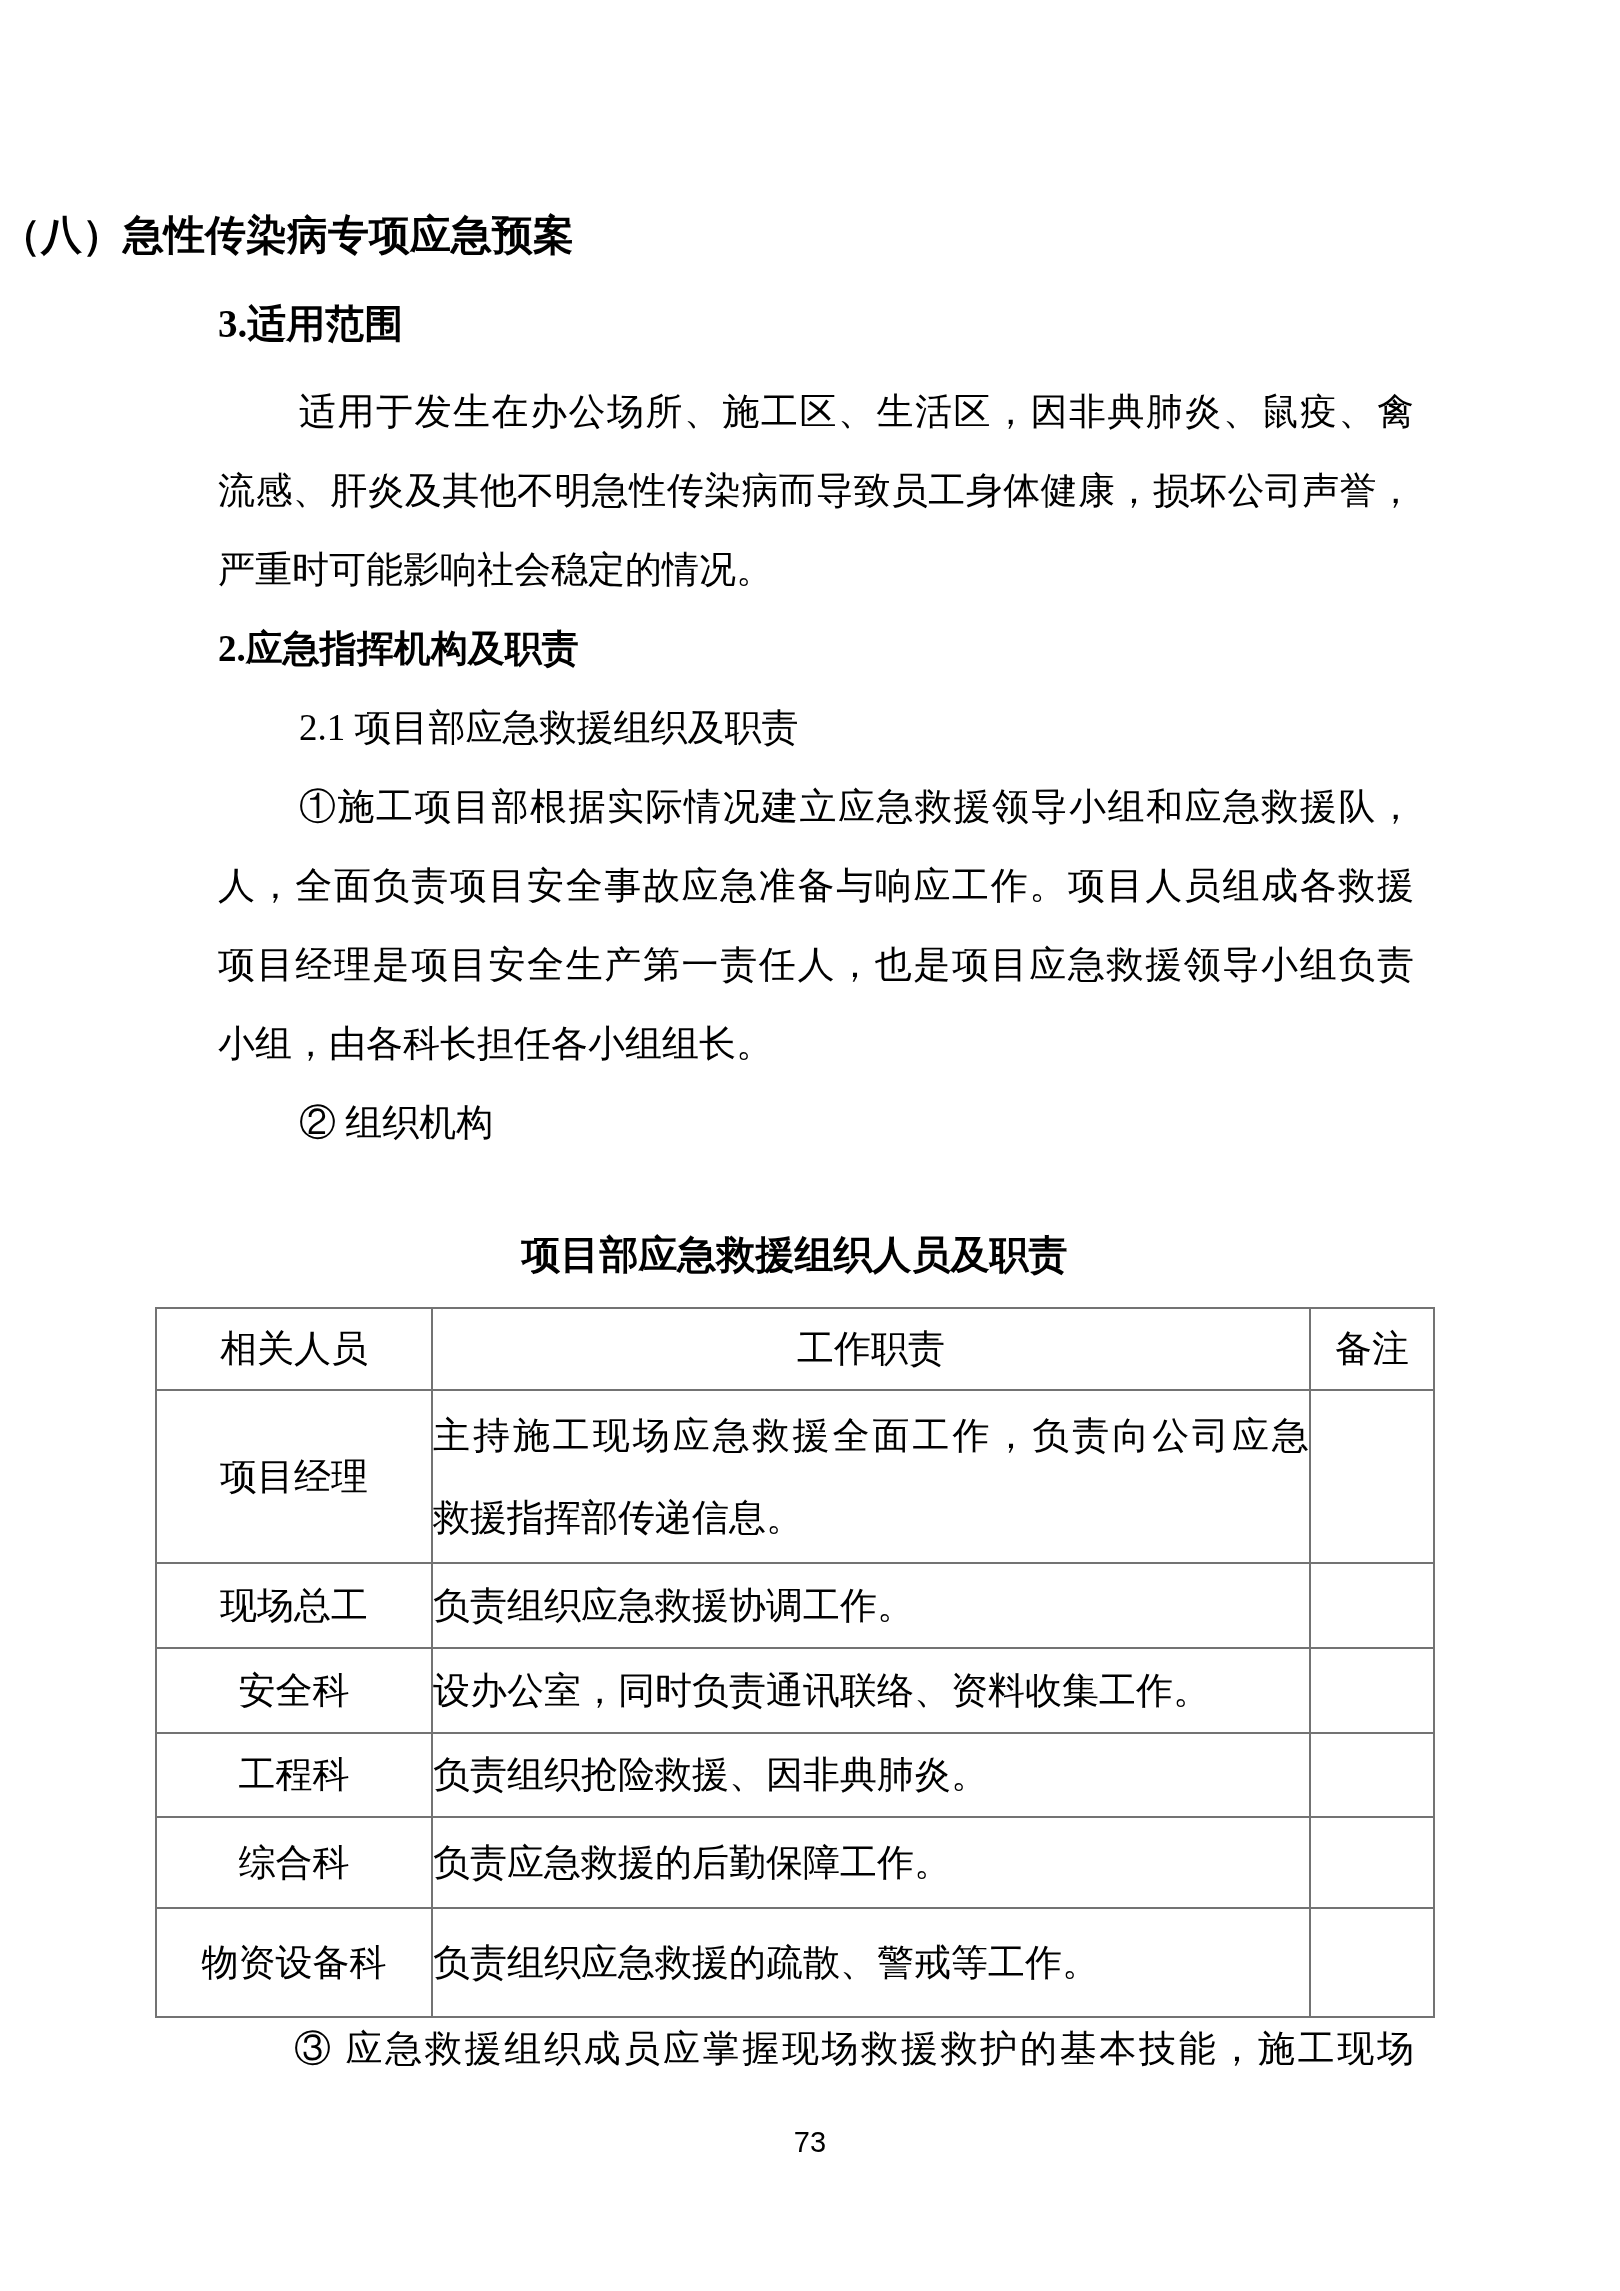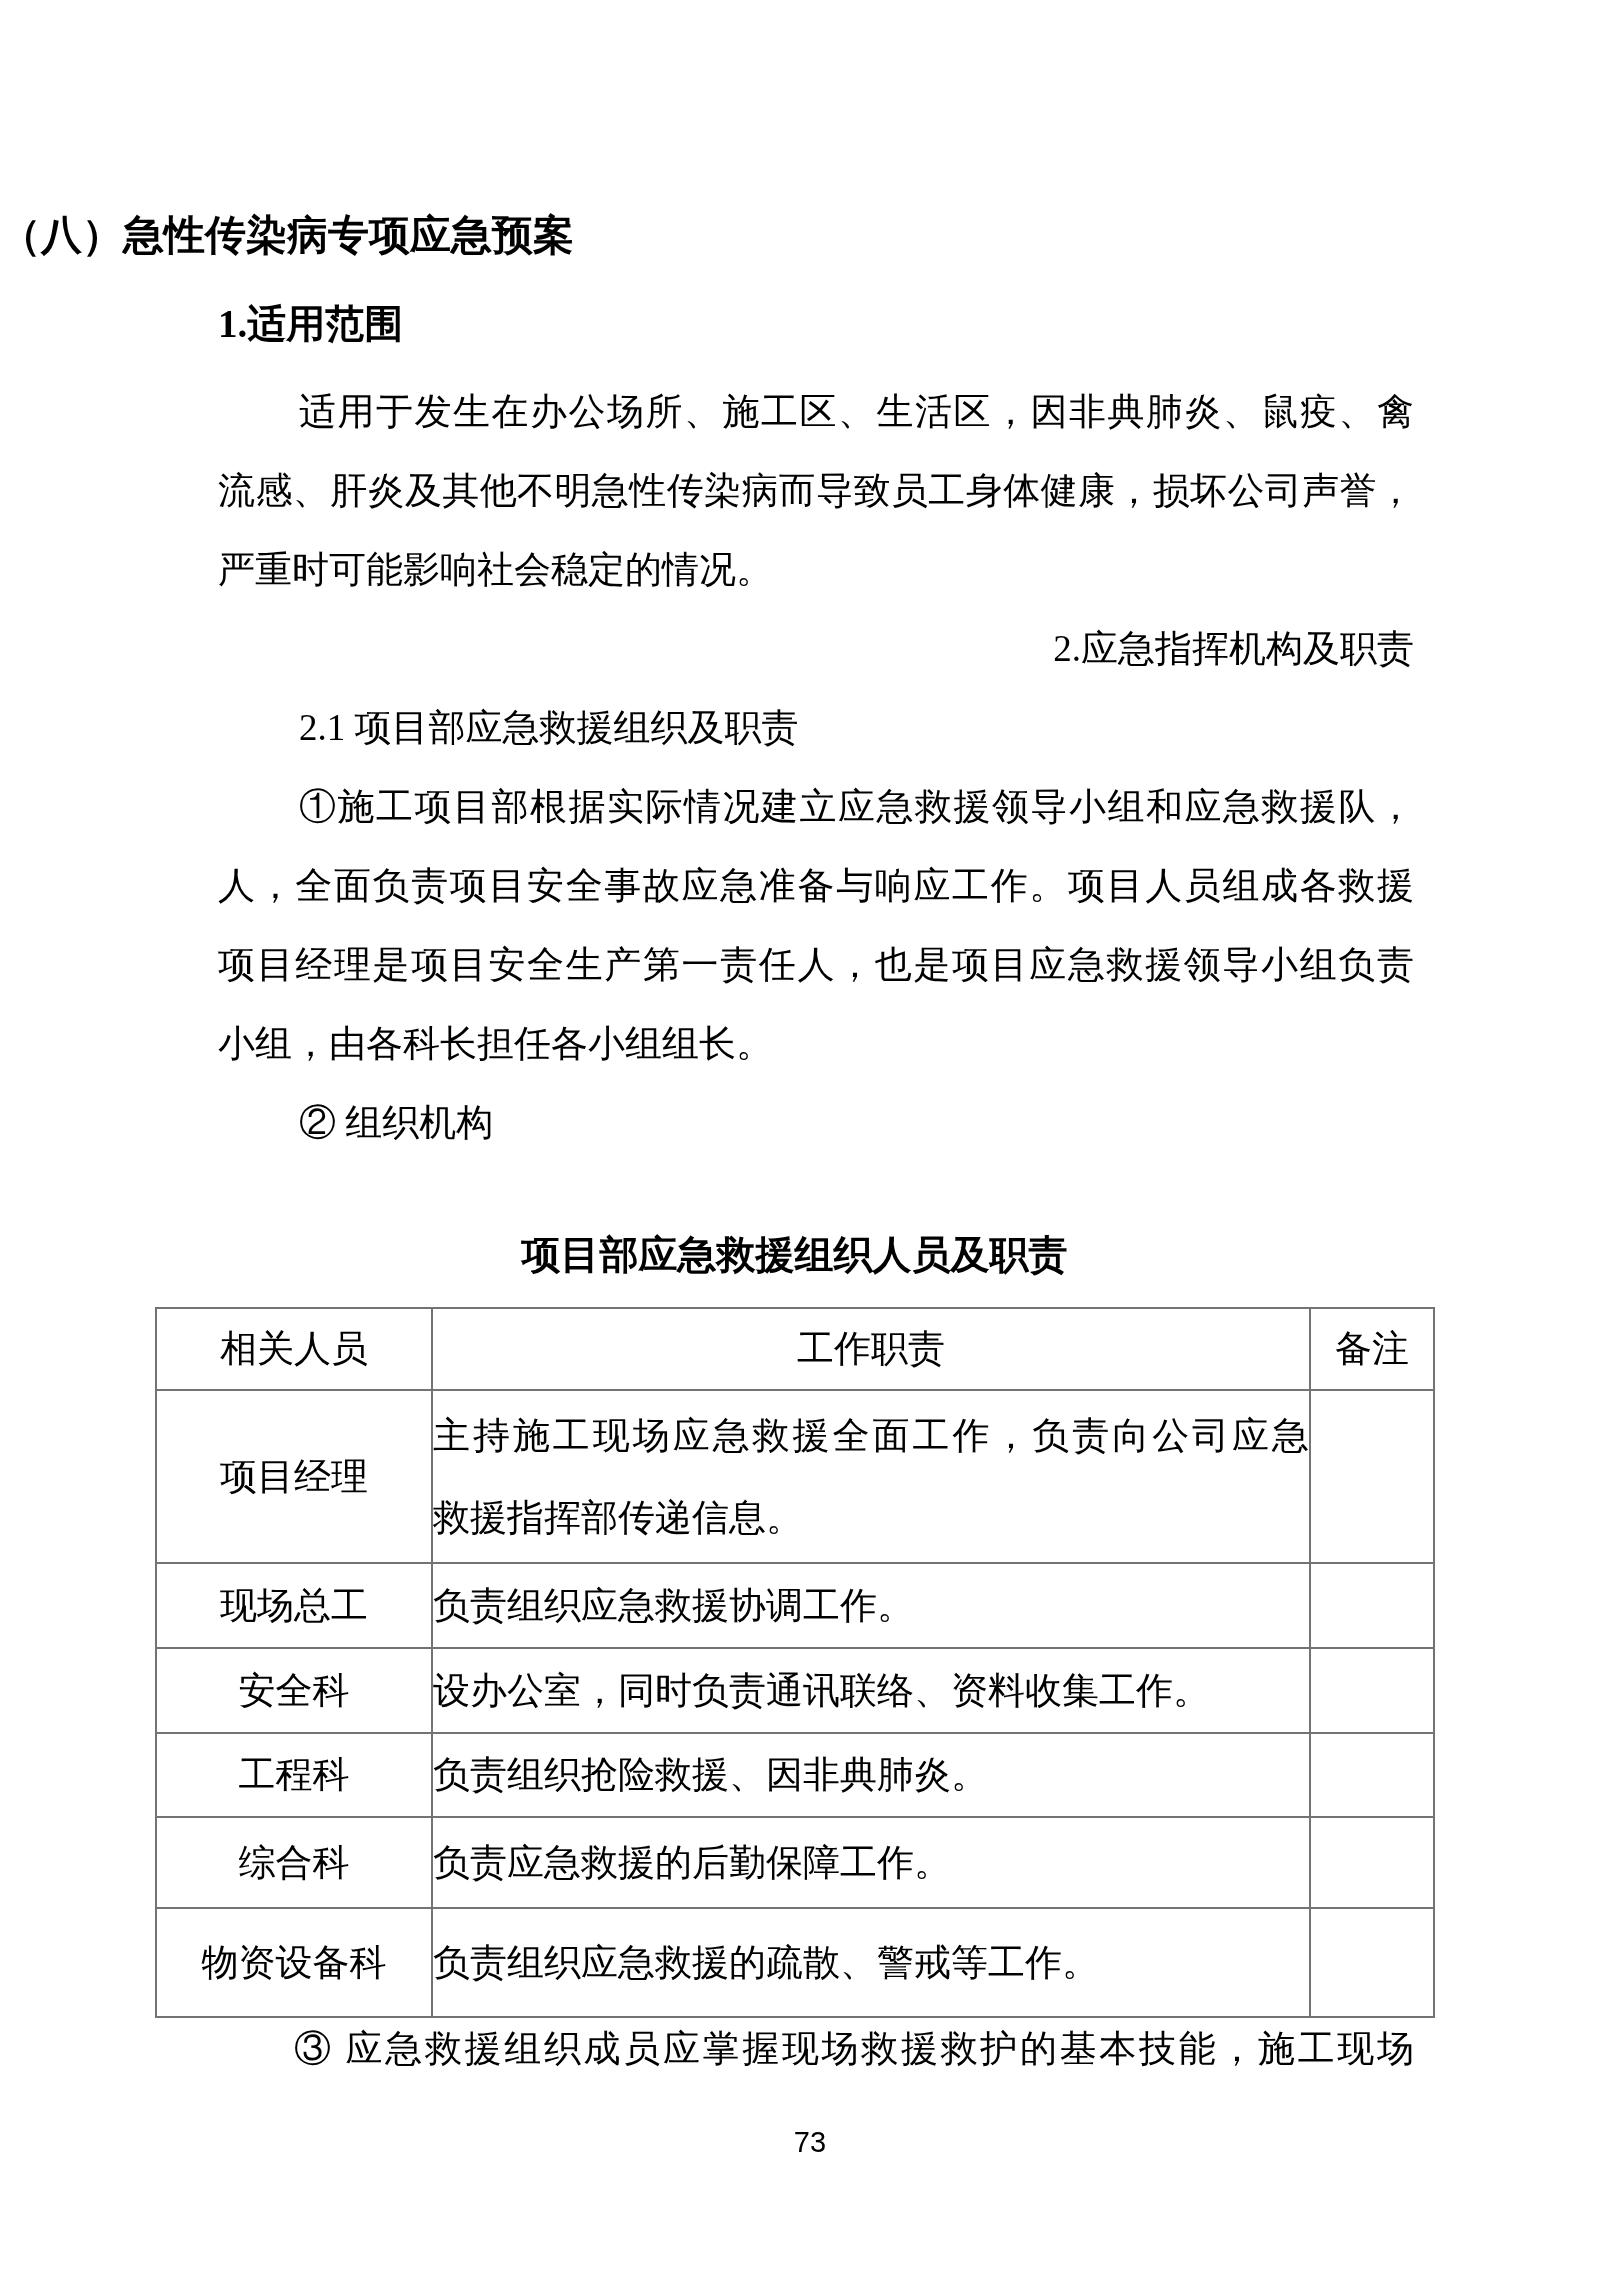--- a/index.html
+++ b/index.html
@@ -43,21 +43,21 @@
     width: 1196px;
     font-size: 37px;
     line-height: 79px;
   }
   .line { width: 100%; }
   .line.just {
     text-align: justify;
     text-align-last: justify;
   }
   .line.indent { text-indent: 81px; }
-  .line.bold { font-weight: normal; text-align: right; }
+  .line.bold { font-weight: bold; }
   .table-title {
     position: absolute;
     top: 1229px;
     left: 155px;
     width: 1279px;
     text-align: center;
     font-size: 39px;
     font-weight: bold;
     line-height: 51px;
     white-space: nowrap;
@@ -121,21 +121,21 @@
     font-family: "Liberation Sans", sans-serif;
   }
 </style>
 </head>
 <body>
 
 <div class="page">
 
   <div class="doc-title">（八）急性传染病专项应急预案</div>
 
-  <div class="h1">1.适用范围</div>
+  <div class="h1">3.适用范围</div>
 
   <div class="body-flow">
     <div class="line indent just">适用于发生在办公场所、施工区、生活区，因非典肺炎、鼠疫、禽</div>
     <div class="line just">流感、肝炎及其他不明急性传染病而导致员工身体健康，损坏公司声誉，</div>
     <div class="line">严重时可能影响社会稳定的情况。</div>
     <div class="line bold">2.应急指挥机构及职责</div>
     <div class="line indent">2.1 项目部应急救援组织及职责</div>
     <div class="line indent just">①施工项目部根据实际情况建立应急救援领导小组和应急救援队，</div>
     <div class="line just">人，全面负责项目安全事故应急准备与响应工作。项目人员组成各救援</div>
     <div class="line just">项目经理是项目安全生产第一责任人，也是项目应急救援领导小组负责</div>

